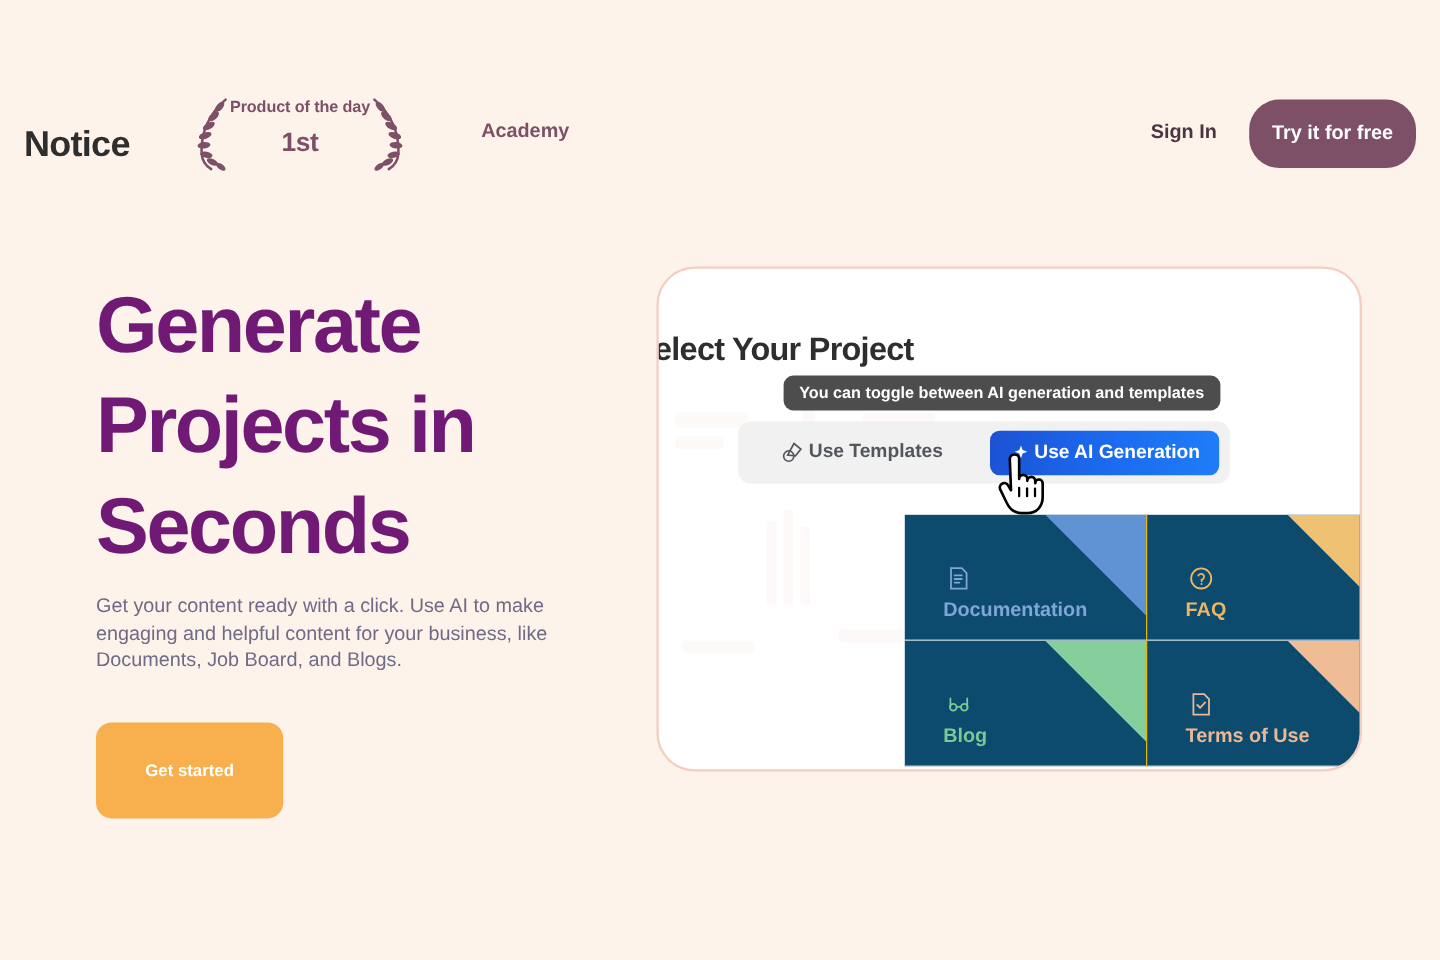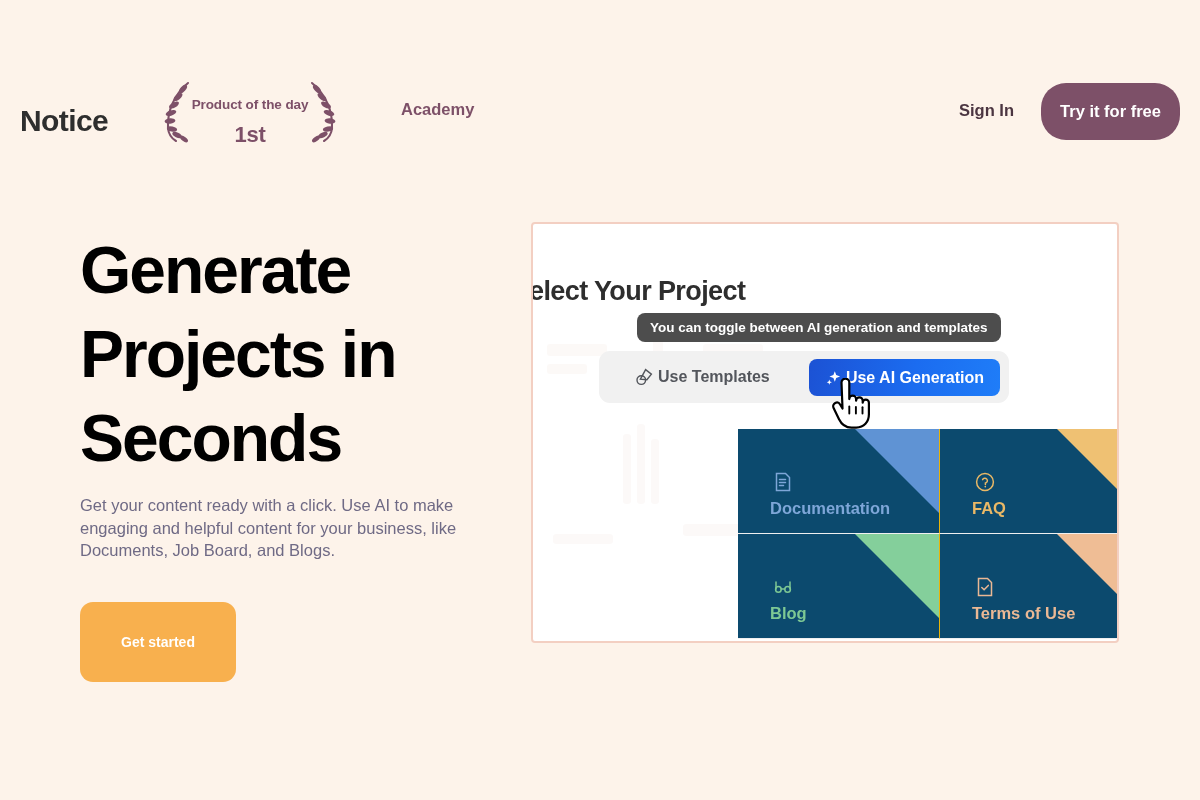--- a/index.html
+++ b/index.html
@@ -28,21 +28,21 @@
   .badge {
     position: absolute; left: 155px; top: 78px;
     width: 190px; height: 68px;
   }
   .badge-text {
     position: absolute; left: 0; top: 0; width: 190px;
     text-align: center; color: #7d5068;
   }
   .badge-title {
     font-size: 13.5px; font-weight: 700; letter-spacing: -0.1px;
-    margin-top: 19px;
+    margin-top: 3px;
   }
   .badge-rank {
     font-size: 22px; font-weight: 700; margin-top: 10px;
     letter-spacing: -0.3px;
   }
   .laurel { position: absolute; top: 2px; }
   .laurel.left  { left: 0px; }
   .laurel.right { right: 0px; }
 
   .nav-academy {
@@ -63,45 +63,45 @@
     font-family: "Liberation Sans", sans-serif;
     font-size: 16.5px; font-weight: 700;
     cursor: pointer;
   }
 
   
   .hero-title {
     position: absolute; left: 80px; top: 228px;
     width: 430px;
     font-size: 66px; font-weight: 700; line-height: 84px;
-    color: #000000; letter-spacing: -2px;
+    color: #701a75; letter-spacing: -2px;
   }
   .hero-sub {
     position: absolute; left: 80px; top: 494px;
     width: 410px;
     font-size: 16.5px; line-height: 22.5px;
     color: #6f6a85;
   }
   .hero-btn {
     position: absolute; left: 80px; top: 602px;
     width: 156px; height: 80px;
     background: #f8b04e; color: #ffffff;
     border: none; border-radius: 13px;
     font-family: "Liberation Sans", sans-serif;
     font-size: 14px; font-weight: 700;
     cursor: pointer;
   }
 
   
   .panel {
-    position: absolute; left: 531px; top: 222px;
+    position: absolute; left: 547px; top: 222px;
     width: 588px; height: 421px;
     background: #ffffff;
     border: 2px solid #f3cfc2;
-    border-radius: 4px;
+    border-radius: 32px;
     overflow: hidden;
   }
   .panel-heading {
     position: absolute; left: -4px; top: 52px;
     font-size: 27px; font-weight: 700; color: #2e2e2e;
     letter-spacing: -0.6px; white-space: nowrap;
   }
   .tooltip {
     position: absolute; left: 104px; top: 89px;
     height: 29px; padding: 0 13px;

